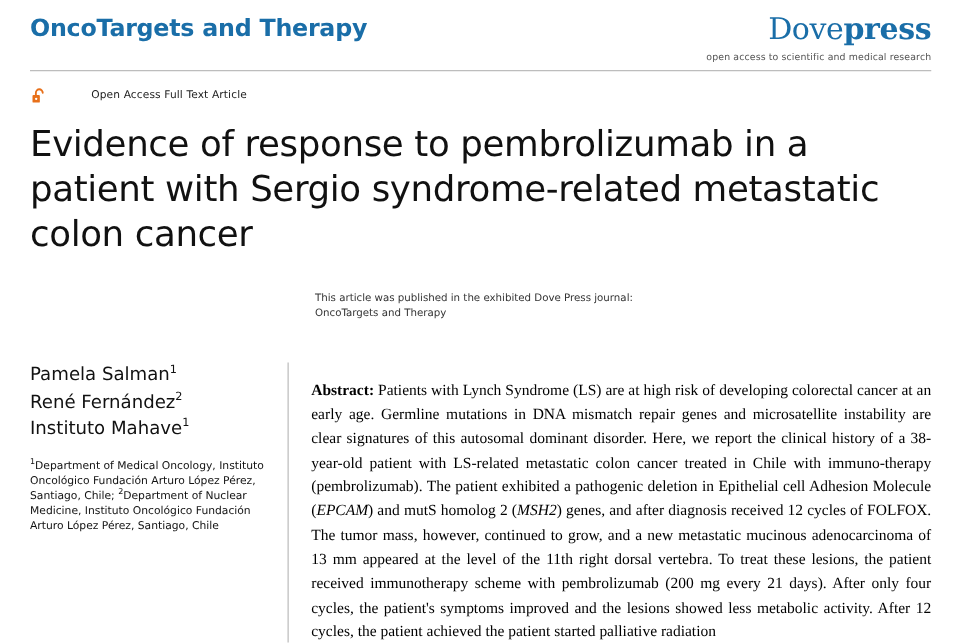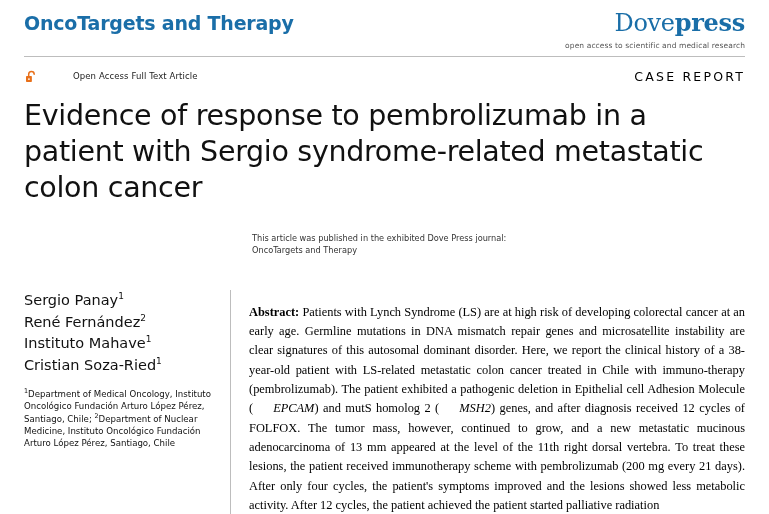--- a/index.html
+++ b/index.html
@@ -162,21 +162,20 @@
     font-family: "Liberation Serif", serif;
     font-size: 12.4px;
     line-height: 1.56;
     color: #000000;
     text-align: justify;
   }
   .abstract b {
     font-weight: bold;
   }
   .abstract i {
-    margin-left: 20px;
   }
 </style>
 </head>
 <body>
 
 <div class="page">
 
   <div class="masthead">
     <div class="journal-title">OncoTargets and Therapy</div>
     <div class="dove-block">
@@ -190,36 +189,34 @@
     <div class="oa-left">
       <span class="oa-icon">
         <svg width="15" height="15" viewBox="0 0 24 24" aria-hidden="true">
           <path d="M7.5 11.5 v-3.2 a4.4 4.4 0 0 1 8.8 0" fill="none" stroke="#e8701a" stroke-width="2.4" stroke-linecap="round"></path>
           <rect x="3.2" y="11.3" width="9.4" height="9.6" rx="1.2" fill="#e8701a"></rect>
           <circle cx="7.9" cy="16.1" r="1.5" fill="#ffffff"></circle>
         </svg>
       </span>
       <span class="oa-text">Open Access Full Text Article</span>
     </div>
-    <div class="case-report">CASE REPORT</div>
   </div>
 
   <h1 class="article-title">Evidence of response to pembrolizumab in a patient with Sergio syndrome-related metastatic colon cancer</h1>
 
   <div class="published-note">
     <div>This article was published in the exhibited Dove Press journal:</div>
     <div>OncoTargets and Therapy</div>
   </div>
 
   <div class="body-wrap">
     <div class="col-left">
-      <div class="author"><span>Sergio Panay</span><sup>1</sup></div>
+      <div class="author"><span>Pamela Salman</span><sup>1</sup></div>
       <div class="author"><span>René Fernández</span><sup>2</sup></div>
       <div class="author"><span>Instituto Mahave</span><sup>1</sup></div>
-      <div class="author"><span>Cristian Soza-Ried</span><sup>1</sup></div>
 
       <div class="affil">
         <span><sup>1</sup><span>Department of Medical Oncology, Instituto Oncológico Fundación Arturo López Pérez, Santiago, Chile;</span></span>
         <span><sup>2</sup><span>Department of Nuclear Medicine, Instituto Oncológico Fundación Arturo López Pérez, Santiago, Chile</span></span>
       </div>
     </div>
 
     <div class="col-right">
       <p class="abstract"><b>Abstract:</b><span> Patients with Lynch Syndrome (LS) are at high risk of developing colorectal cancer at an early age. Germline mutations in DNA mismatch repair genes and microsatellite instability are clear signatures of this autosomal dominant disorder. Here, we report the clinical history of a 38-year-old patient with LS-related metastatic colon cancer treated in Chile with immuno-therapy (pembrolizumab). The patient exhibited a pathogenic deletion in Epithelial cell Adhesion Molecule (</span><i>EPCAM</i><span>) and mutS homolog 2 (</span><i>MSH2</i><span>) genes, and after diagnosis received 12 cycles of FOLFOX. The tumor mass, however, continued to grow, and a new metastatic mucinous adenocarcinoma of 13 mm appeared at the level of the 11th right dorsal vertebra. To treat these lesions, the patient received immunotherapy scheme with pembrolizumab (200 mg every 21 days). After only four cycles, the patient's symptoms improved and the lesions showed less metabolic activity. After 12 cycles, the patient achieved the patient started palliative radiation</span></p>
     </div>

